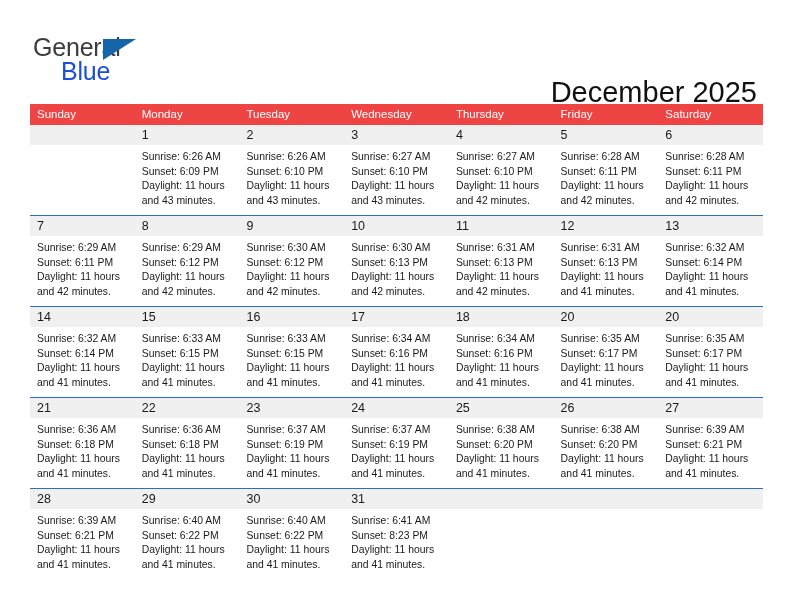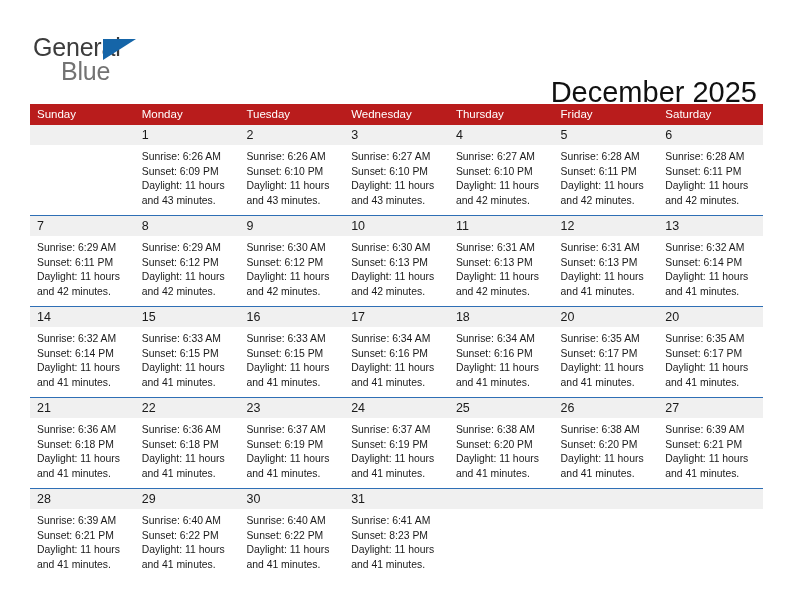--- a/index.html
+++ b/index.html
@@ -44,21 +44,21 @@
     letter-spacing: -0.2px;
     color: #3c3c3c;
     line-height: 28px;
   }
   .logo-blue {
     position: absolute;
     left: 28px;
     top: 24px;
     font-size: 25px;
     letter-spacing: -0.2px;
-    color: #737373;
+    color: #1d4ed8;
     line-height: 28px;
   }
   .logo-triangle {
     position: absolute;
     left: 70px;
     top: 6px;
     width: 0;
     height: 0;
     border-left: 33px solid #1565a8;
     border-bottom: 21px solid transparent;
@@ -87,21 +87,21 @@
 
   
   .calendar {
     position: absolute;
     left: 30px;
     top: 104px;
     width: 733px;
   }
   .weekday-row {
     display: flex;
-    background: #b91c1c;
+    background: #ef4444;
     height: 21px;
   }
   .weekday {
     flex: 1 1 0;
     color: #ffffff;
     font-size: 11.5px;
     line-height: 21px;
     padding-left: 7px;
     box-sizing: border-box;
     white-space: nowrap;

